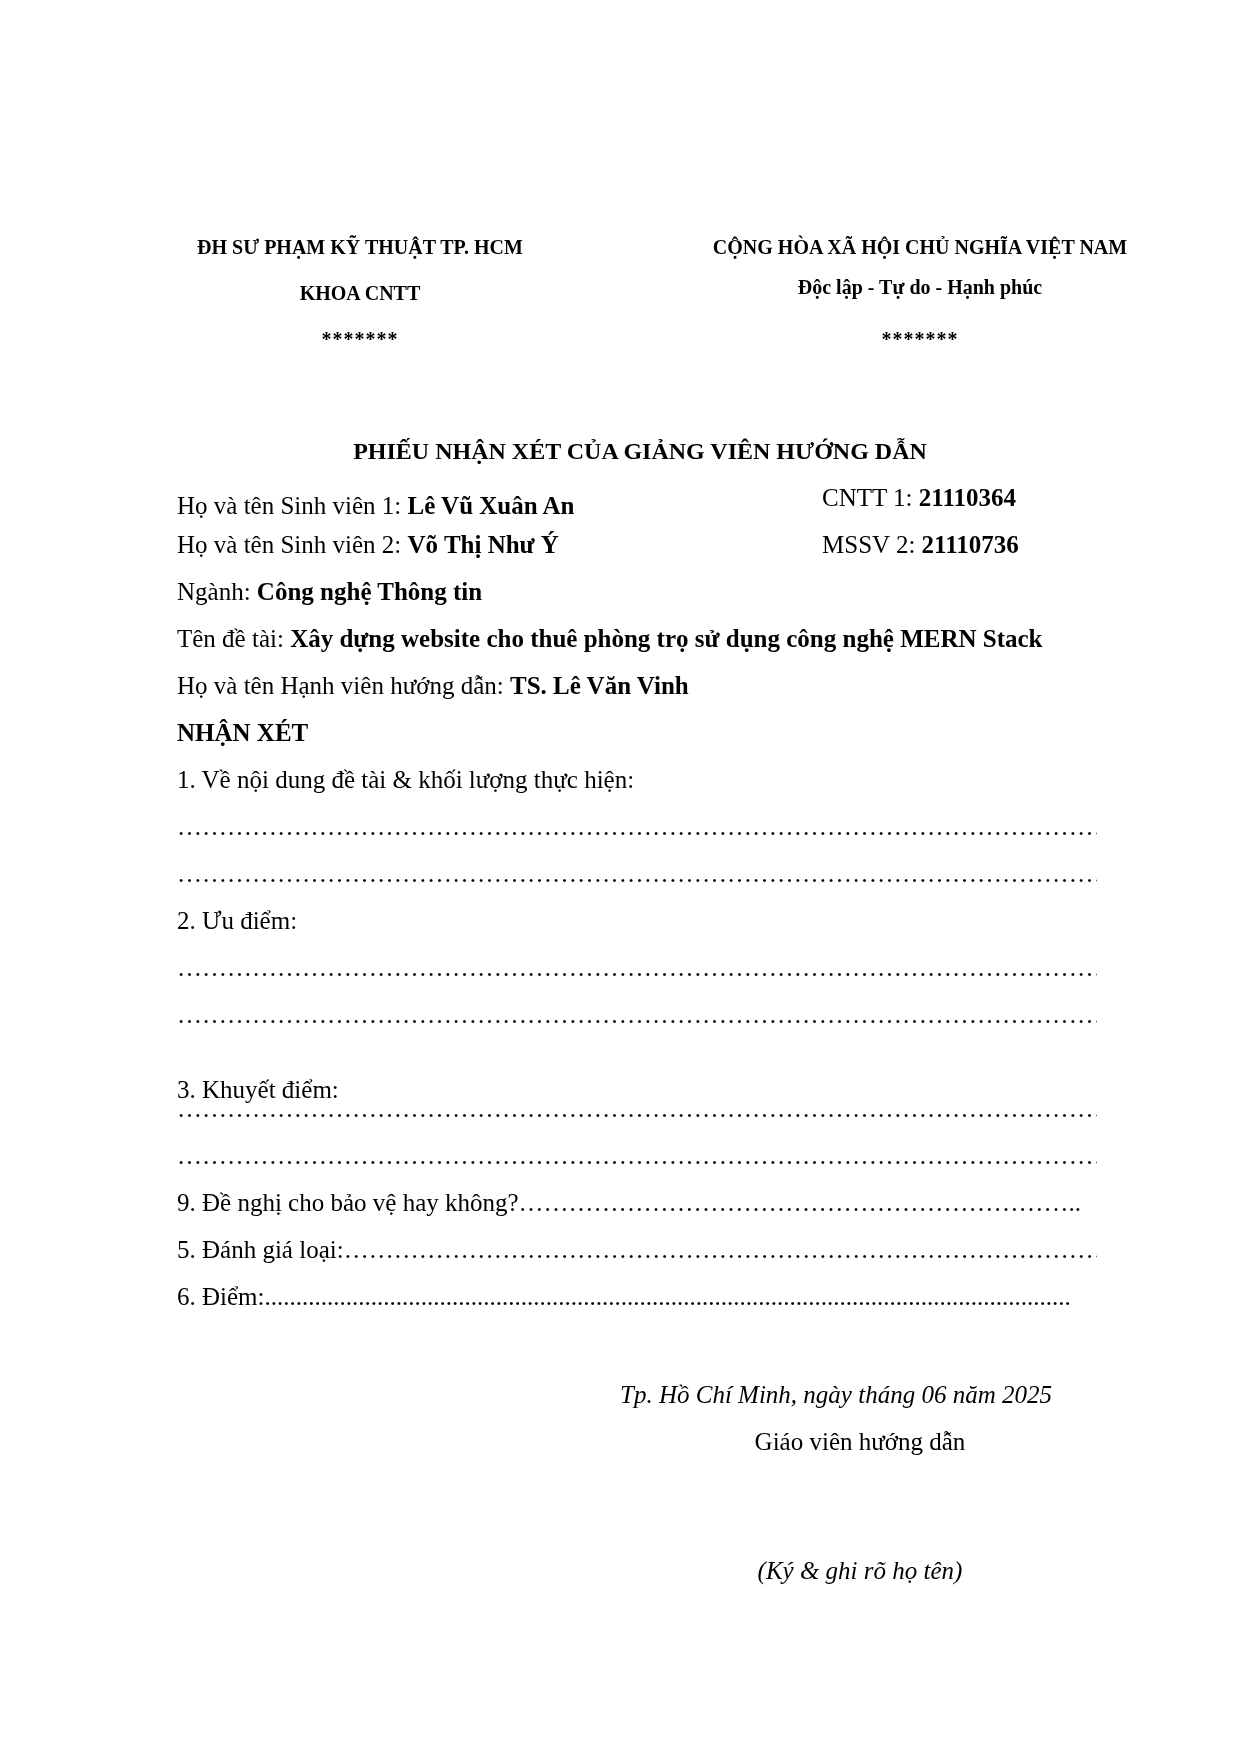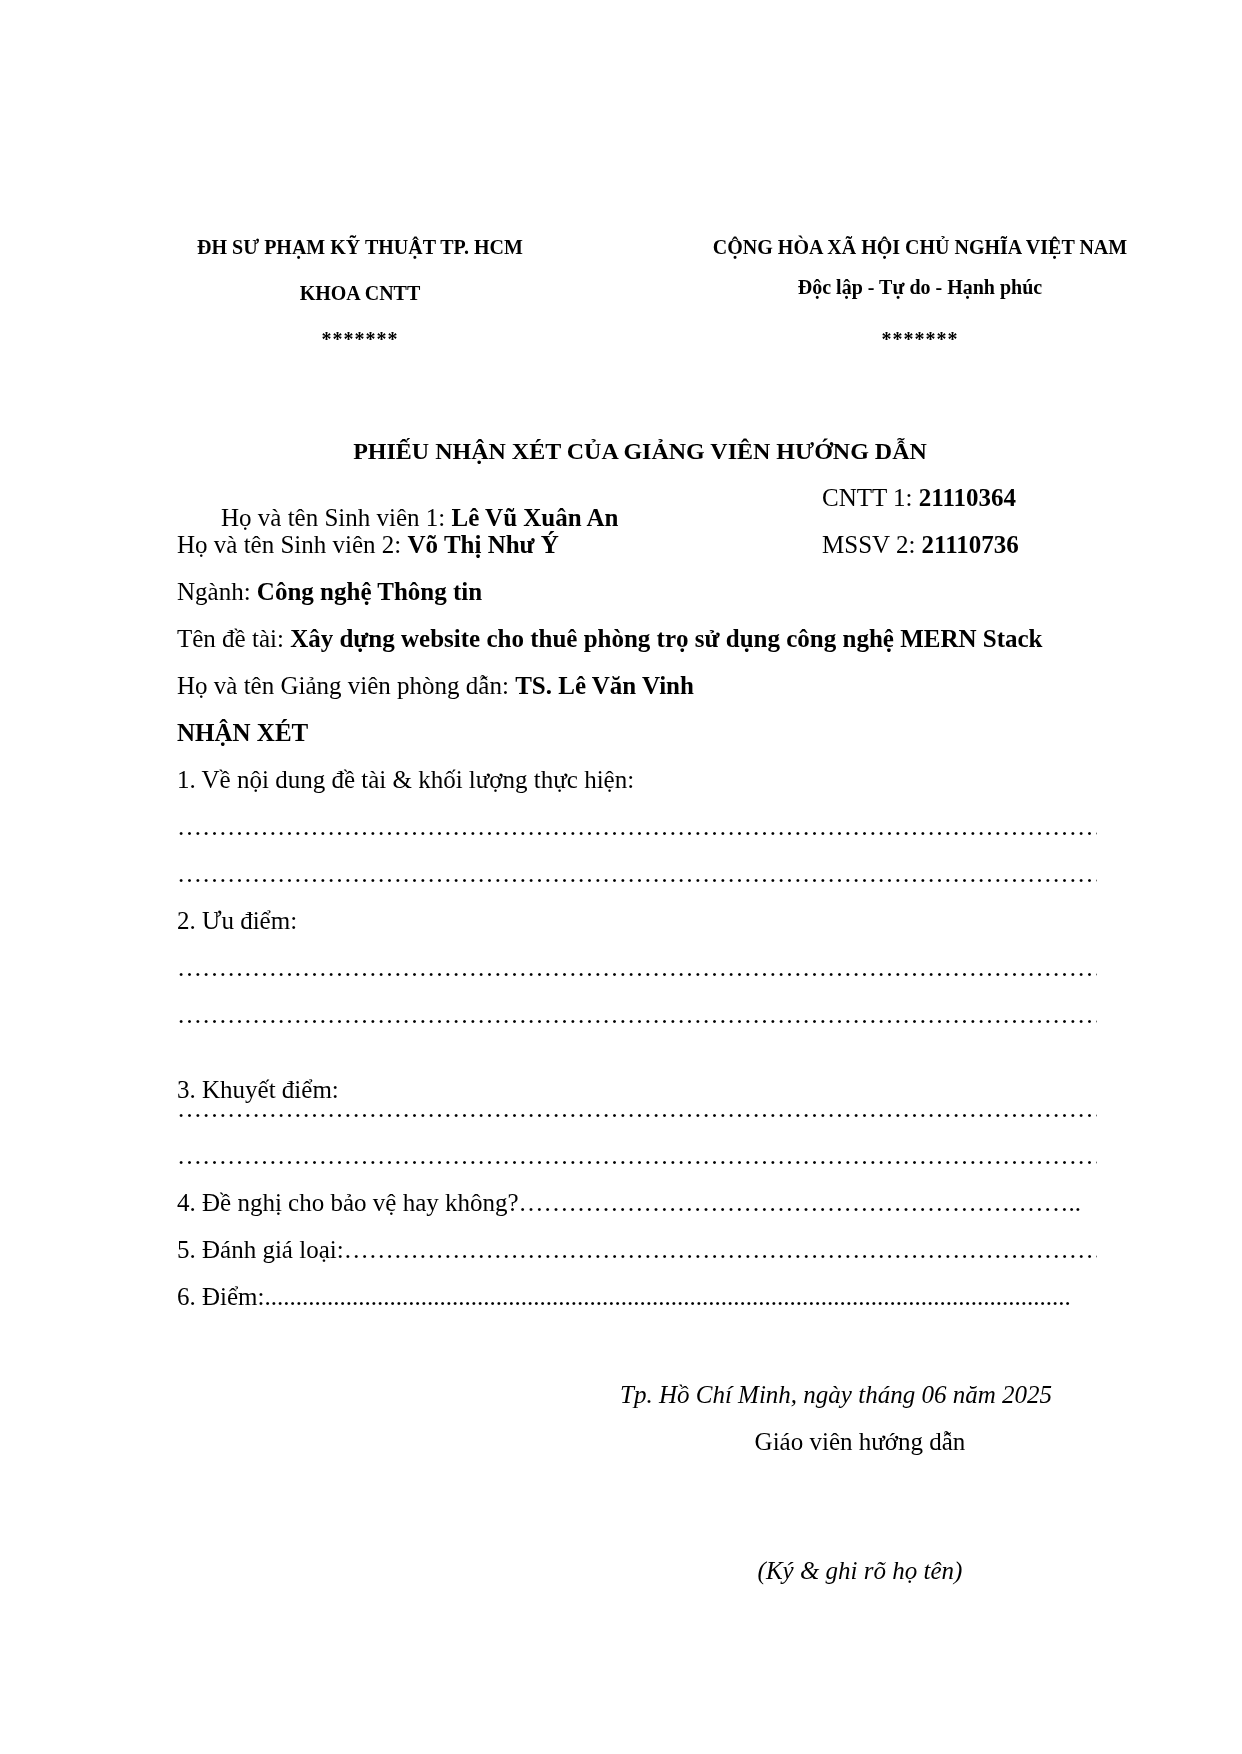--- a/index.html
+++ b/index.html
@@ -21,21 +21,21 @@
 <div class="abs hdr" style="left:120px; top:236px; width:480px;">ĐH SƯ PHẠM KỸ THUẬT TP. HCM</div>
 <div class="abs hdr" style="left:120px; top:282px; width:480px;">KHOA CNTT</div>
 <div class="abs stars" style="left:120px; top:328px; width:480px;">*******</div>
 
 <div class="abs hdr" style="left:600px; top:236px; width:640px;">CỘNG HÒA XÃ HỘI CHỦ NGHĨA VIỆT NAM</div>
 <div class="abs hdr" style="left:600px; top:276px; width:640px;">Độc lập - Tự do - Hạnh phúc</div>
 <div class="abs stars" style="left:600px; top:328px; width:640px;">*******</div>
 
 <div class="abs hdr" style="left:150px; top:438px; width:980px; font-size:24px;">PHIẾU NHẬN XÉT CỦA GIẢNG VIÊN HƯỚNG DẪN</div>
 
-<div class="abs line" style="top:504px;margin-left:44px;">
+<div class="abs line" style="top:492px;">
   <span>Họ và tên Sinh viên 1: </span><span class="b">Lê Vũ Xuân An</span>
 </div>
 <div class="abs line" style="left:822px; top:484px;">
   <span>CNTT 1: </span><span class="b">21110364</span>
 </div>
 
 <div class="abs line" style="top:531px;">
   <span>Họ và tên Sinh viên 2: </span><span class="b">Võ Thị Như Ý</span>
 </div>
 <div class="abs line" style="left:822px; top:531px;">
@@ -44,39 +44,39 @@
 
 <div class="abs line" style="top:578px;">
   <span>Ngành: </span><span class="b">Công nghệ Thông tin</span>
 </div>
 
 <div class="abs line" style="top:625px;">
   <span>Tên đề tài: </span><span class="b">Xây dựng website cho thuê phòng trọ sử dụng công nghệ MERN Stack</span>
 </div>
 
 <div class="abs line" style="top:672px;">
-  <span>Họ và tên Giảng viên phòng dẫn: </span><span class="b">TS. Lê Văn Vinh</span>
+  <span>Họ và tên Hạnh viên hướng dẫn: </span><span class="b">TS. Lê Văn Vinh</span>
 </div>
 
 <div class="abs line b" style="top:719px;">NHẬN XÉT</div>
 
 <div class="abs line" style="top:766px;">1. Về nội dung đề tài &amp; khối lượng thực hiện:</div>
 <div class="abs dots" style="top:813px;">……………………………………………………………………………………………………</div>
 <div class="abs dots" style="top:860px;">……………………………………………………………………………………………………</div>
 
 <div class="abs line" style="top:907px;">2. Ưu điểm:</div>
 <div class="abs dots" style="top:954px;">……………………………………………………………………………………………………</div>
 <div class="abs dots" style="top:1001px;">……………………………………………………………………………………………………</div>
 
 <div class="abs line" style="top:1048px;margin-top:28px;">3. Khuyết điểm:</div>
 <div class="abs dots" style="top:1095px;">……………………………………………………………………………………………………</div>
 <div class="abs dots" style="top:1142px;">……………………………………………………………………………………………………</div>
 
 <div class="abs line" style="top:1189px; width:920px; overflow:hidden;">
-  <span>4. Đề nghị cho bảo vệ hay không?</span><span>…………………………………………………………..</span>
+  <span>9. Đề nghị cho bảo vệ hay không?</span><span>…………………………………………………………..</span>
 </div>
 <div class="abs line" style="top:1236px; width:920px; overflow:hidden;">
   <span>5. Đánh giá loại:</span><span>………………………………………………………………………………….</span>
 </div>
 <div class="abs line" style="top:1283px; width:920px; overflow:hidden;">
   <span>6. Điểm:</span><span>.................................................................................................................................</span>
 </div>
 
 <div class="abs it" style="left:620px; top:1381px;">Tp. Hồ Chí Minh, ngày   tháng 06 năm 2025</div>
 <div class="abs" style="left:620px; top:1428px; width:480px; text-align:center; font-size:25px;">Giáo viên hướng dẫn</div>

